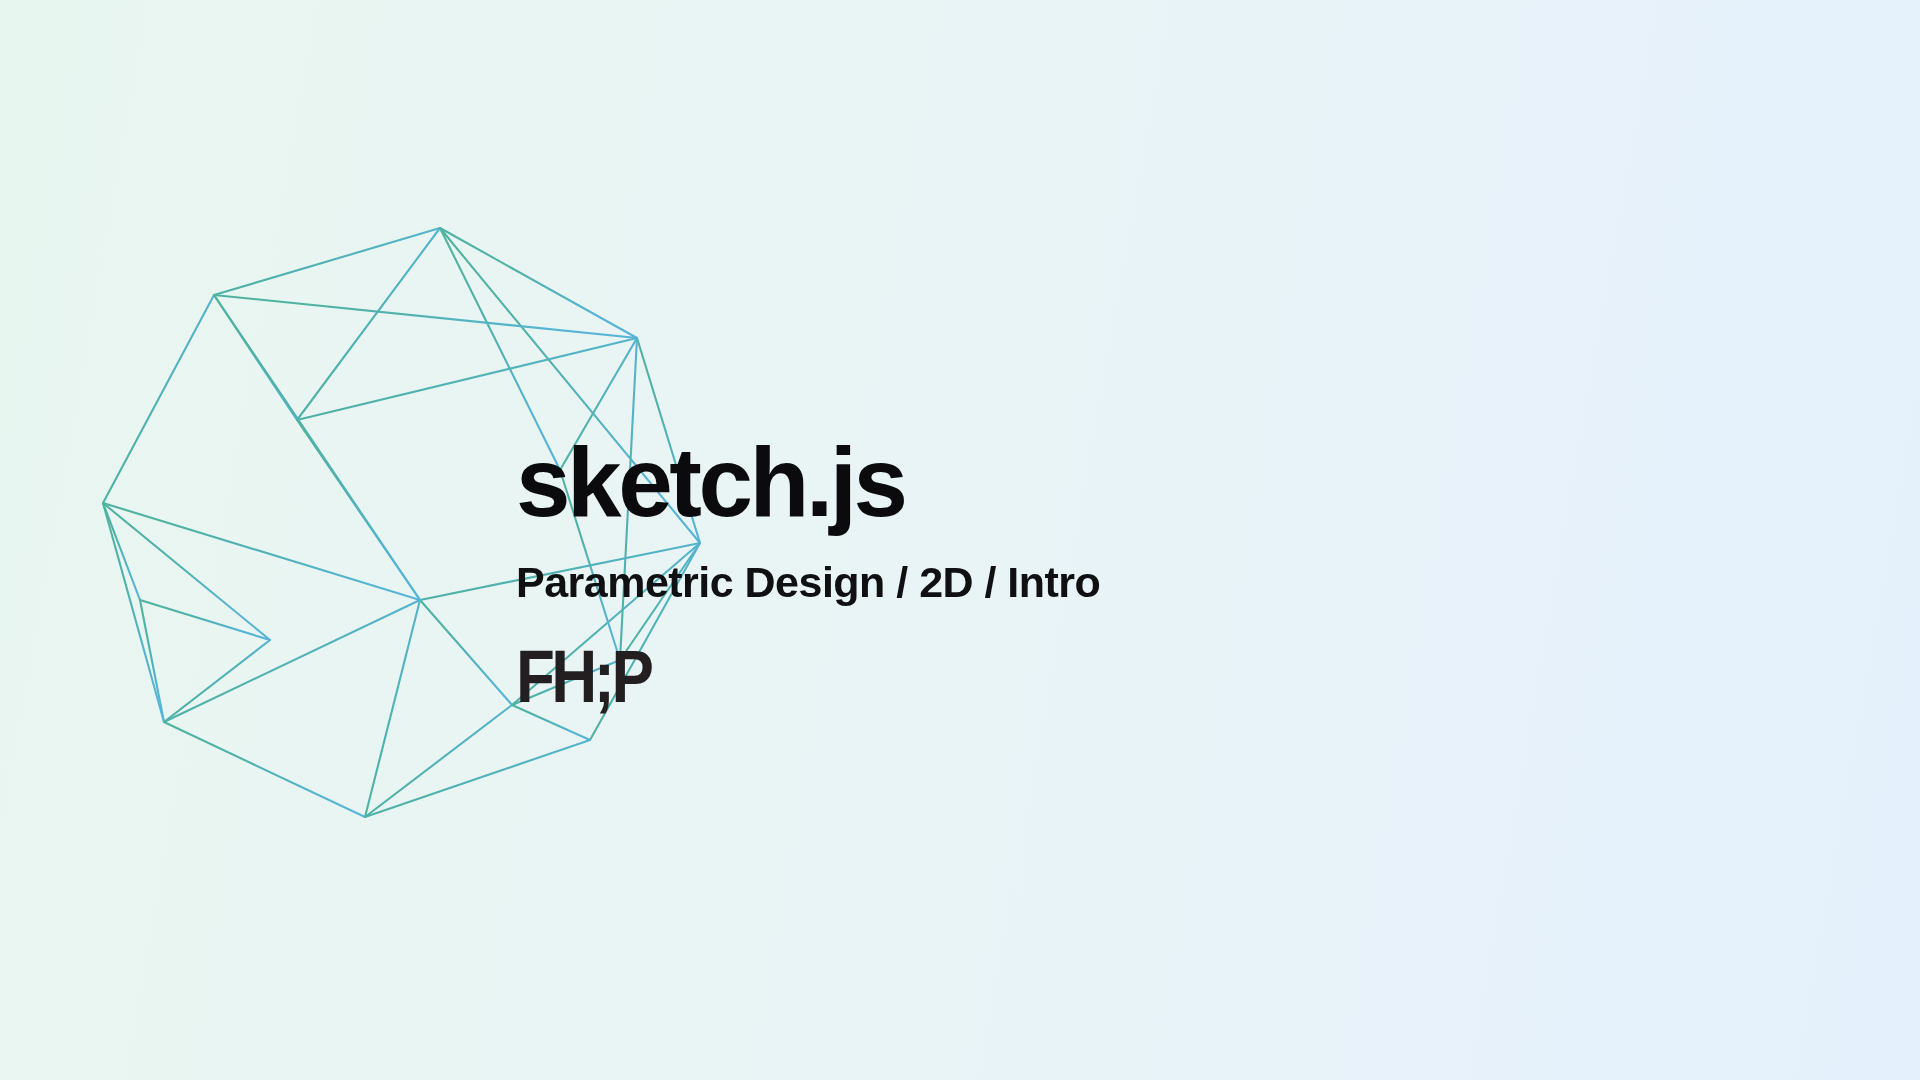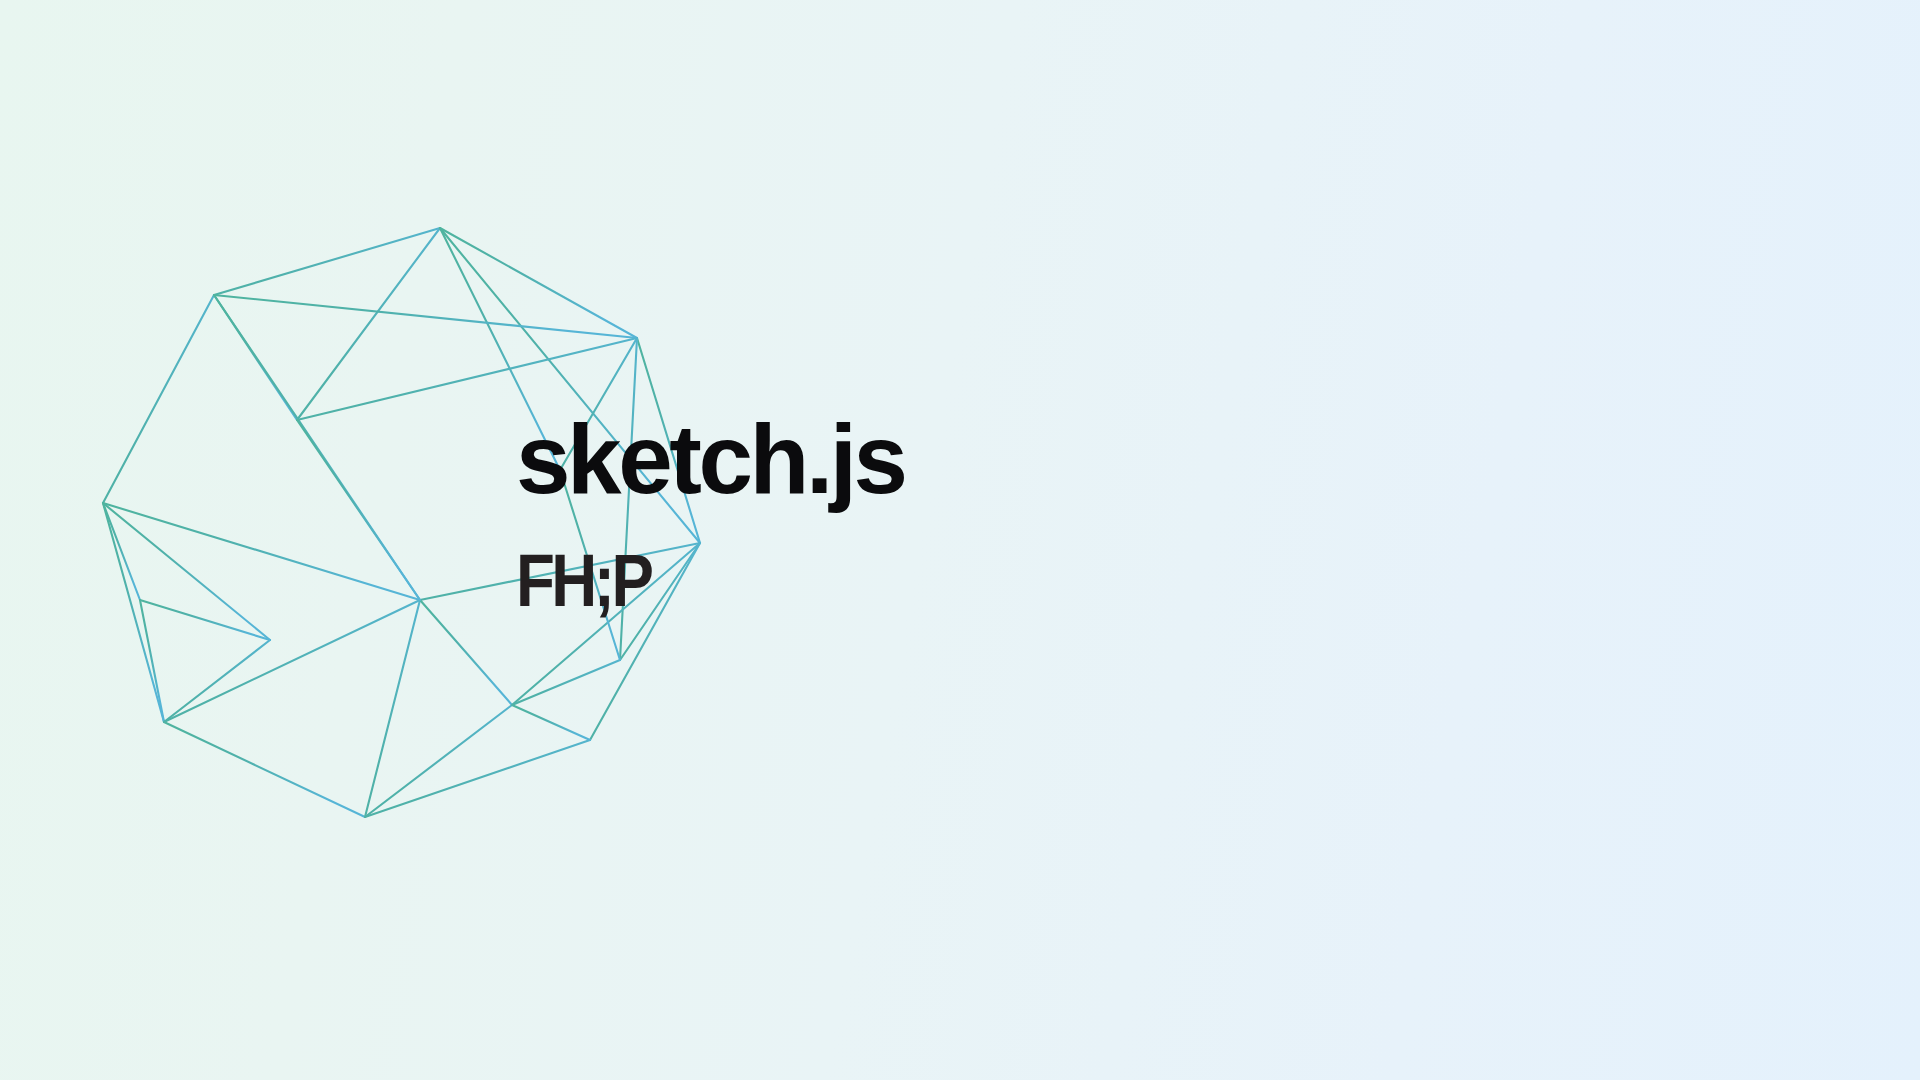--- a/index.html
+++ b/index.html
@@ -35,21 +35,21 @@
     top: 0;
     width: 1920px;
     height: 1080px;
     pointer-events: none;
   }
 
   
   #text-block {
     position: absolute;
     left: 516px;
-    top: 410px;
+    top: 433px;
     width: 980px;
   }
 
   #page-title {
     font-family: "Liberation Sans", sans-serif;
     font-weight: 700;
     font-size: 98px;
     line-height: 1.0;
     letter-spacing: -0.035em;
     color: #0b0b0d;
@@ -129,16 +129,17 @@
         <line x1="512" y1="705" x2="420" y2="600"></line>
         <line x1="512" y1="705" x2="620" y2="660"></line>
         <line x1="297" y1="420" x2="420" y2="600"></line>
         <line x1="560" y1="470" x2="620" y2="660"></line>
         <line x1="270" y1="640" x2="140" y2="600"></line>
       </g>
   </svg>
 
   <div id="text-block">
     <h1 id="page-title">sketch.js</h1>
+    <h2 id="page-subtitle">Parametric Design / 2D / Intro</h2>
     <div id="brand-logo">FH;P</div>
   </div>
 
 </div>
 
 </body></html>

